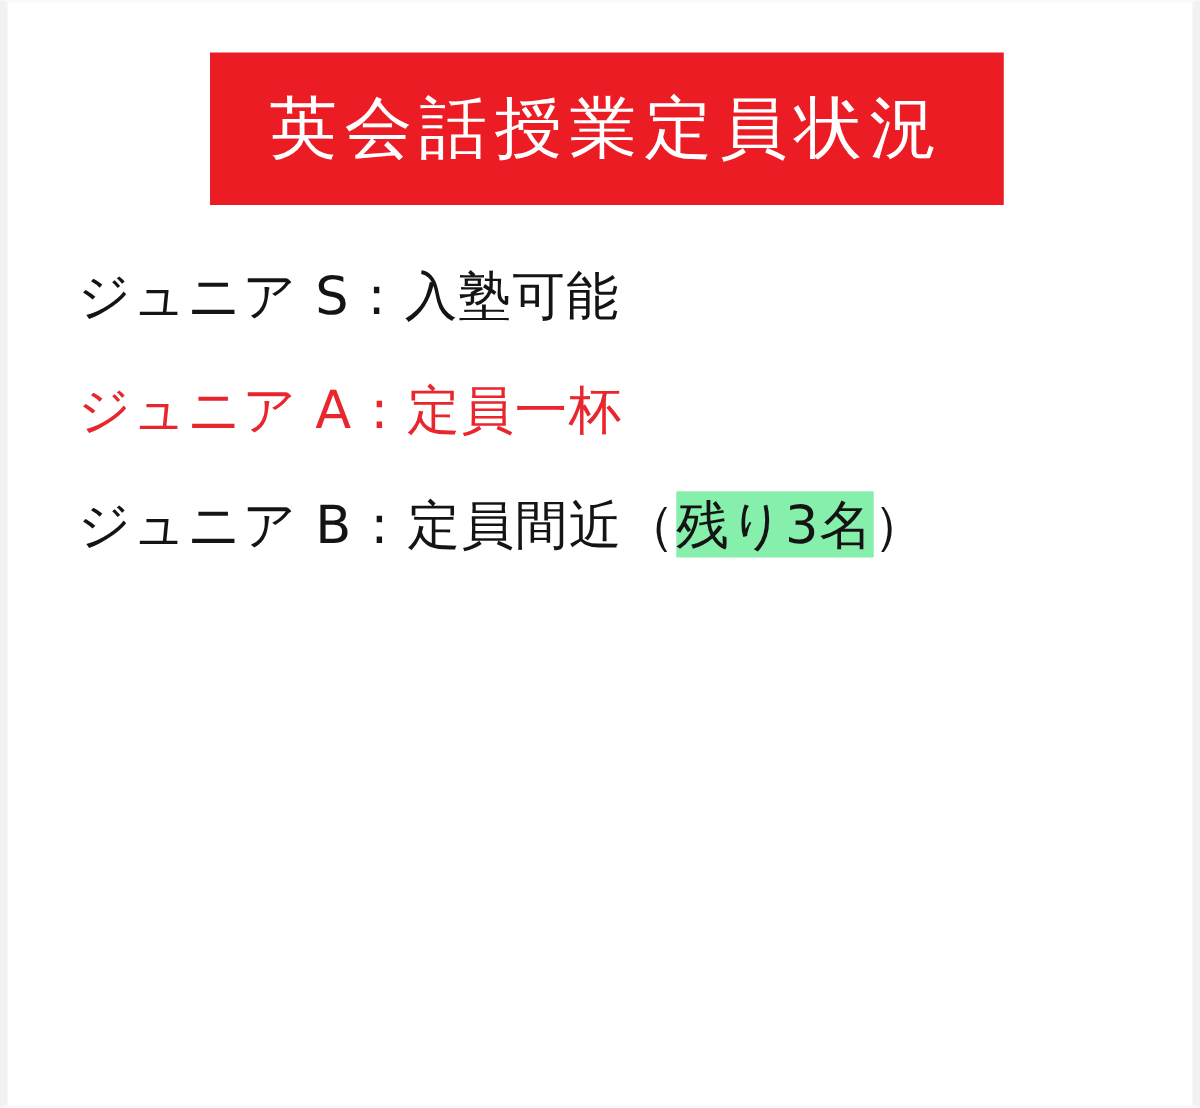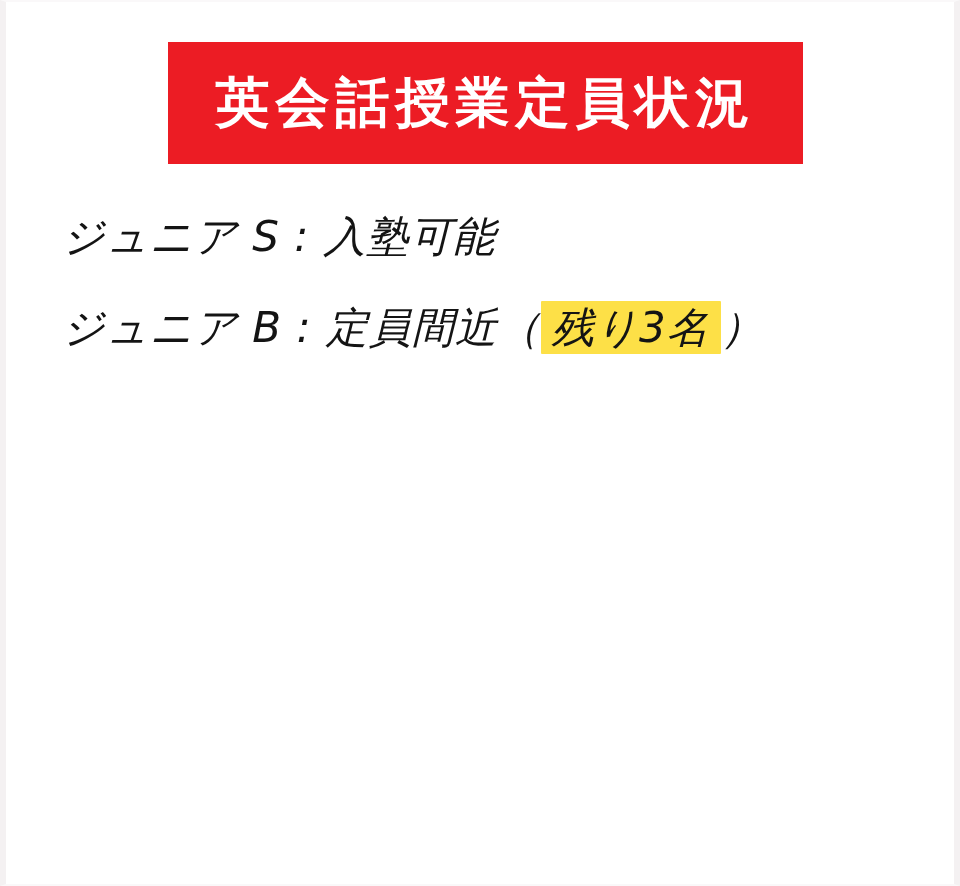--- a/index.html
+++ b/index.html
@@ -39,59 +39,59 @@
     background: #ec1c24;
     display: flex;
     align-items: center;
     justify-content: center;
   }
   .title-text {
     color: #ffffff;
     font-size: 54px;
     letter-spacing: 6px;
     line-height: 1;
-    font-weight: 700;
+    font-weight: 400;
     white-space: nowrap;
   }
   .lines {
     position: absolute;
     left: 62px;
     top: 206px;
     width: 836px;
   }
   .line {
     font-size: 42px;
     line-height: 1.46;
     color: #141414;
     letter-spacing: 1px;
     margin-bottom: 30px;
     word-break: break-all;
   }
   .line.red {
     color: #e8262d;
   }
   .hl {
-    background: #fde047;
-    padding: 2px 11px;
+    background: #86efac;
+    padding: 2px 0;
     border-radius: 1px;
   }
   .seg {
     white-space: pre-wrap;
-    font-style: italic;
   }
 </style>
 </head>
 <body>
 
 <div class="page-frame"></div>
 
 <div class="sheet">
 
   <div class="title-banner">
     <div class="title-text">英会話授業定員状況</div>
   </div>
 
   <div class="lines">
       <div class="line"><span class="seg">ジュニア S : 入塾可能</span></div>
+      <div class="line red"><span class="seg">ジュニア A : 定員一杯</span></div>
       <div class="line"><span class="seg">ジュニア B : 定員間近（</span><span class="seg hl">残り3名</span><span class="seg">）</span></div>
     </div>
 
 </div>
 
 </body></html>

